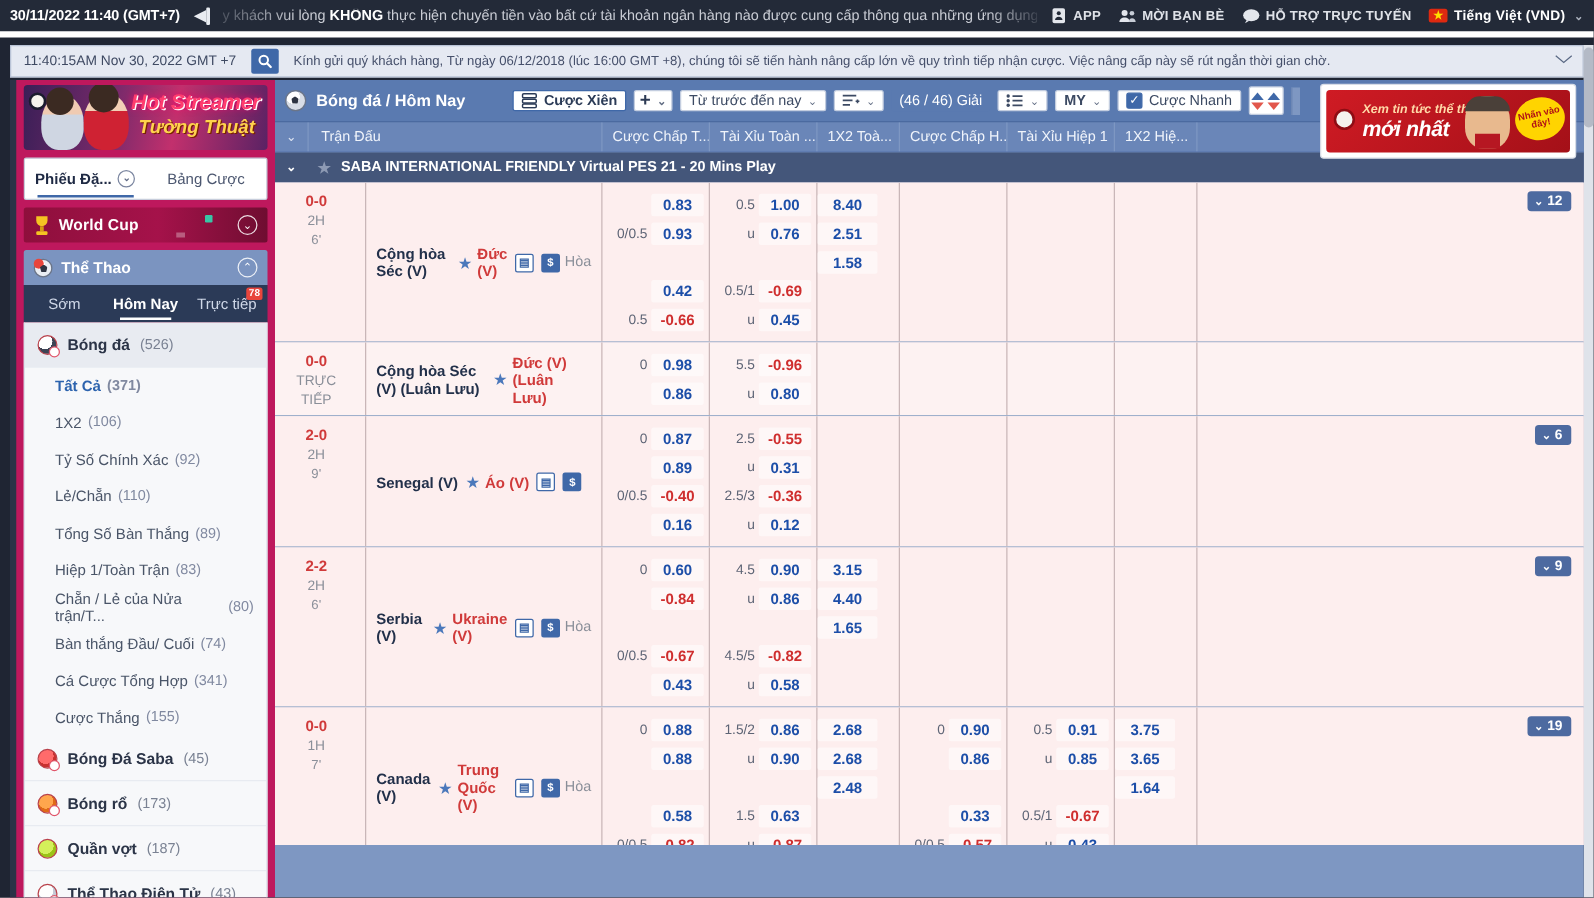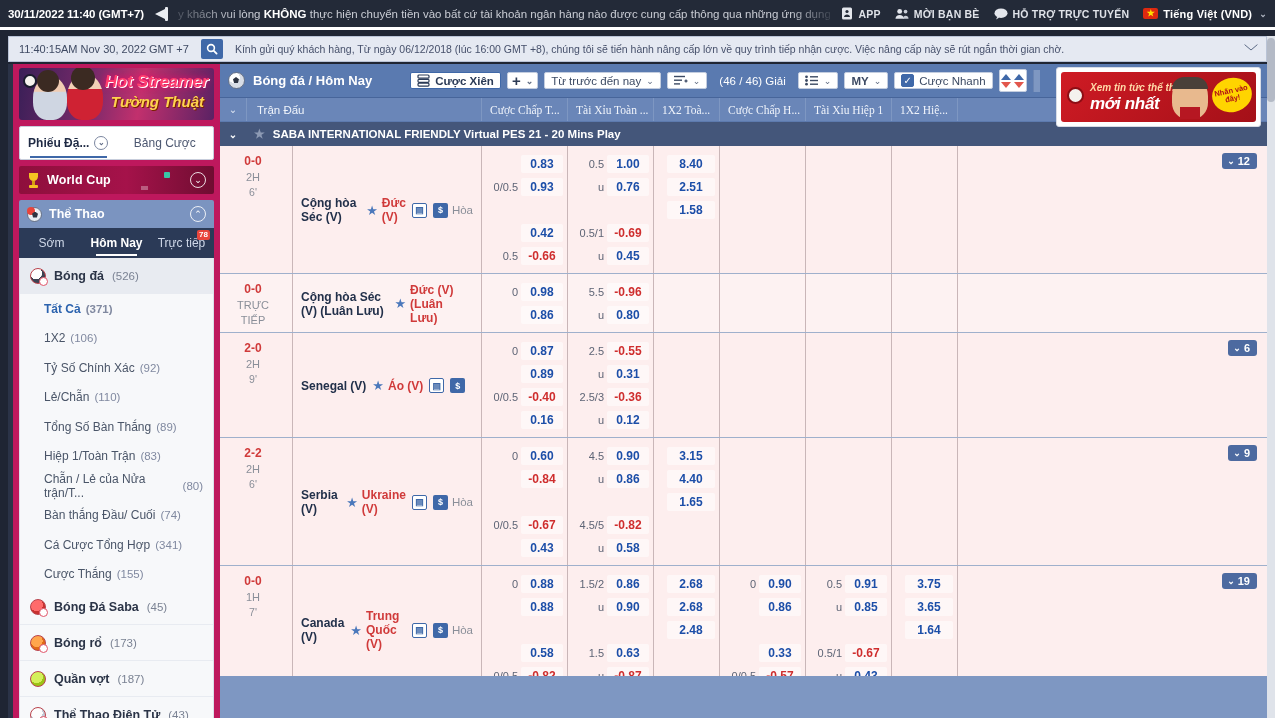--- a/index.html
+++ b/index.html
@@ -14,21 +14,21 @@
   #app { position: relative; width: 1275px; height: 718px; overflow: hidden; }
 
   
   .topbar {
     height: 30px; width: 1275px;
     background: #232a38;
     display: flex; align-items: center;
     color: #e8eaee;
     padding: 0 8px;
     font-size: 11.5px;
-    border-bottom: 3px solid #ffffff;
+    border-bottom: 5px solid #ffffff;
   }
   .topbar-clock { font-weight: bold; color: #ffffff; white-space: nowrap; font-size: 11.5px; letter-spacing: -.1px; }
   .mega-icon { margin: 0 8px 0 10px; width: 16px; height: 14px; position: relative; flex: 0 0 auto; }
   .mega-icon .horn {
     position: absolute; left: 1px; top: 2px;
     width: 0; height: 0;
     border-top: 5px solid transparent;
     border-bottom: 5px solid transparent;
     border-right: 10px solid #e9ecf1;
   }
@@ -271,21 +271,21 @@
     transform: rotate(-12deg);
   }
 
   
   .odds-head {
     height: 24px; background: #6a86b8; display: flex; align-items: stretch;
     color: #f0f4fb; font-size: 11.5px; border-bottom: 1px solid #5d7aae;
   }
   .oh-caret { width: 26px; display:flex; align-items:center; justify-content:center; font-size:10px; color:#dfe6f3; cursor:pointer; }
   .oh-match { flex: 0 0 235px; display:flex; align-items:center; padding-left: 10px; border-left: 1px solid #7e97c2; }
-  .oh-col { flex: 0 0 86px; display:flex; align-items:center; padding-left: 8px; border-left: 1px solid #7e97c2; overflow:hidden; white-space:nowrap;font-family:Liberation Serif, serif; }
+  .oh-col { flex: 0 0 86px; display:flex; align-items:center; padding-left: 8px; border-left: 1px solid #7e97c2; overflow:hidden; white-space:nowrap; }
   .oh-col.w1x2 { flex: 0 0 66px; }
   .oh-col.last { flex: 1 1 auto; }
 
   .league-row {
     height: 24px; background: #44567a; display: flex; align-items: center; gap: 8px;
     color: #fff; font-size: 11.5px; font-weight: bold; padding-left: 0;
   }
   .league-row .lr-caret { width: 26px; display:flex; align-items:center; justify-content:center; font-size:10px; cursor:pointer; }
   .star-g { color: #8d9ab4; font-size: 12px; }
 
@@ -321,21 +321,21 @@
   .mkt.blank { flex: 1 1 auto; border-left: 1px solid #c9b6b8; position: relative; }
   .orow { display: flex; align-items: center; justify-content: flex-end; height: 23px; gap: 3px; }
   .hcap { color: #5d6475; font-size: 11px; min-width: 30px; text-align: right; }
   .oval {
     min-width: 42px; text-align: center; font-weight: bold; font-size: 12px;
     padding: 2px 3px; border-radius: 2px; cursor: pointer;
   }
   .oval.pos { color: #1c4ea8; background: rgba(255,255,255,.55); }
   .oval.neg { color: #cf2e2e; background: rgba(255,255,255,.55); }
   .gap-row { height: 23px; }
-  .w1x2 .orow { justify-content: flex-end; }
+  .w1x2 .orow { justify-content: flex-start; }
   .w1x2 .oval { min-width: 48px; }
 
   .more-badge {
     position: absolute; right: 10px; top: 7px;
     background: #4d6aa0; color: #fff; font-size: 11px; font-weight: bold;
     border-radius: 3px; padding: 2px 7px 2px 5px; cursor: pointer;
     display: inline-flex; align-items: center; gap: 3px;
   }
   .more-badge .cv { font-size: 9px; }
 </style>

